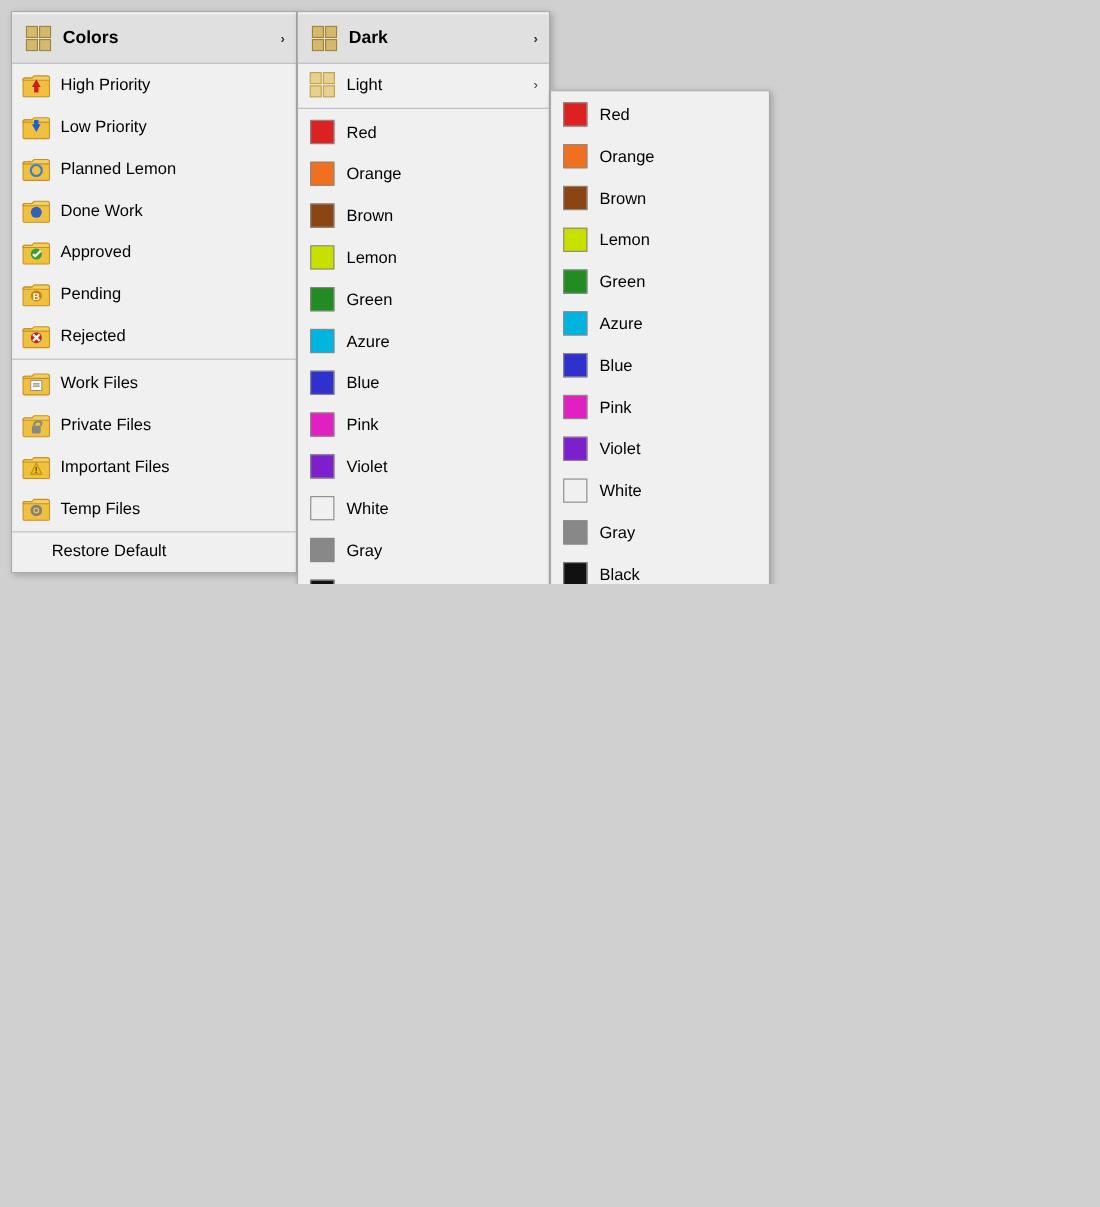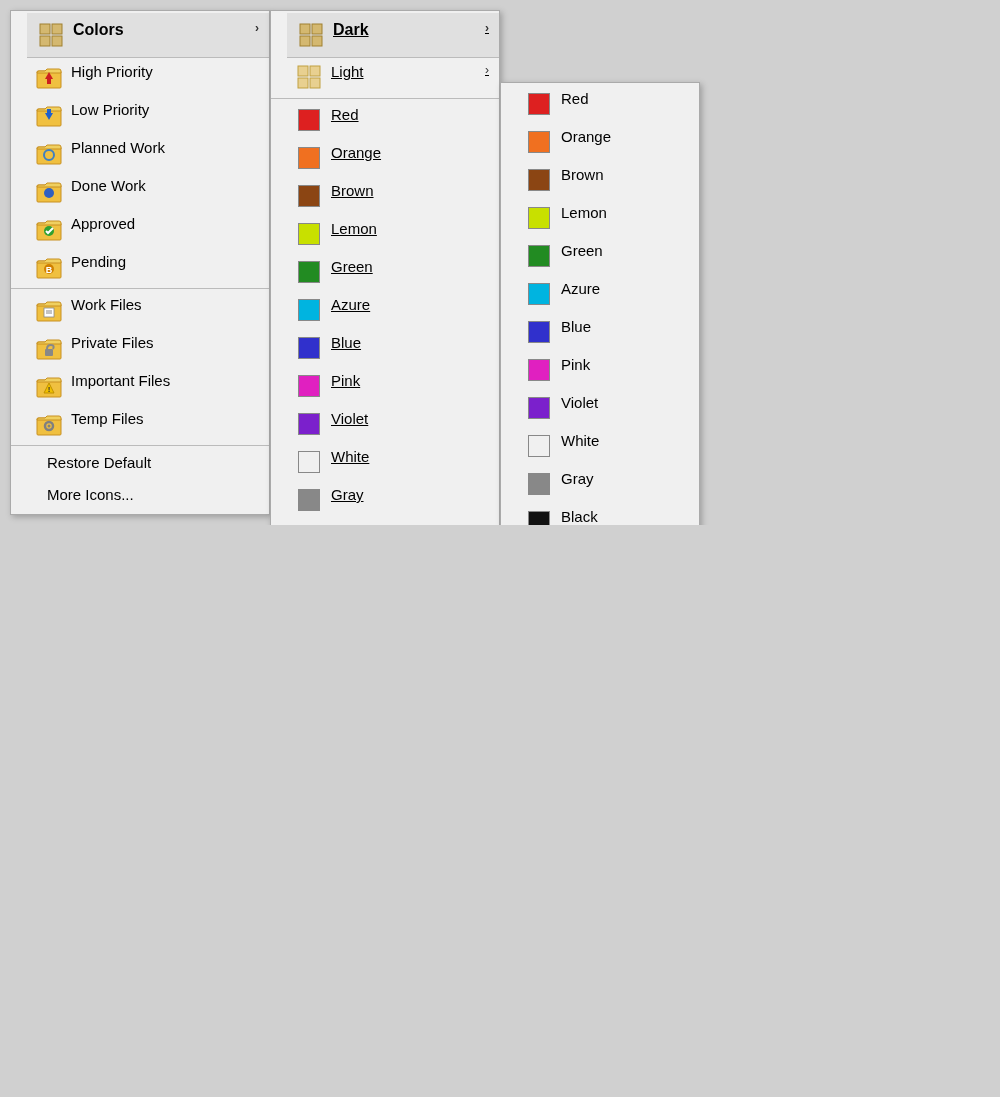--- a/index.html
+++ b/index.html
@@ -22,27 +22,26 @@
     .menu {
       background: #f0f0f0;
       border: 1px solid #aaa;
       box-shadow: 2px 2px 6px rgba(0,0,0,0.25);
       min-width: 260px;
       padding: 2px 0;
     }
 
     .menu-item {
       display: flex;
-      align-items: flex-start;
+      align-items: center;
       padding: 5px 10px 5px 8px;
       cursor: pointer;
       white-space: nowrap;
       position: relative;
       min-height: 36px;
-      margin-left: 16px;
     }
 
     .menu-item.header-item {
       background: #e0e0e0;
       font-weight: bold;
       font-size: 16px;
       padding: 8px 10px;
       border-bottom: 1px solid #bbb;
     }
 
@@ -82,21 +81,20 @@
 
     .submenu-level2 {
       position: absolute;
       left: 100%;
       top: 0;
       background: #f0f0f0;
       border: 1px solid #aaa;
       box-shadow: 2px 2px 6px rgba(0,0,0,0.25);
       min-width: 220px;
       padding: 2px 0;
-      text-decoration: underline;
     }
 
     .submenu-level3 {
       position: absolute;
       left: 100%;
       top: 0;
       background: #f0f0f0;
       border: 1px solid #aaa;
       box-shadow: 2px 2px 6px rgba(0,0,0,0.25);
       min-width: 200px;
@@ -160,21 +158,21 @@
 
     <div class="menu-item">
       <div class="item-icon">
         <svg width="26" height="26" viewBox="0 0 26 26">
           <rect x="1" y="7" width="24" height="17" rx="1" fill="#f0c040" stroke="#c89020" stroke-width="1"></rect>
           <path d="M1 9 Q1 7 3 7 L9 7 L11 5 L23 5 Q25 5 25 7 L25 9 Z" fill="#f0d060" stroke="#c89020" stroke-width="1"></path>
 
           <circle cx="13" cy="15" r="5" fill="none" stroke="#4080c0" stroke-width="2"></circle>
         </svg>
       </div>
-      <span class="item-label">Planned Work</span>
+      <span class="item-label">Planned Lemon</span>
     </div>
 
 
     <div class="menu-item">
       <div class="item-icon">
         <svg width="26" height="26" viewBox="0 0 26 26">
           <rect x="1" y="7" width="24" height="17" rx="1" fill="#f0c040" stroke="#c89020" stroke-width="1"></rect>
           <path d="M1 9 Q1 7 3 7 L9 7 L11 5 L23 5 Q25 5 25 7 L25 9 Z" fill="#f0d060" stroke="#c89020" stroke-width="1"></path>
 
           <circle cx="13" cy="15" r="5" fill="#3060c0"></circle>
@@ -202,20 +200,33 @@
           <rect x="1" y="7" width="24" height="17" rx="1" fill="#f0c040" stroke="#c89020" stroke-width="1"></rect>
           <path d="M1 9 Q1 7 3 7 L9 7 L11 5 L23 5 Q25 5 25 7 L25 9 Z" fill="#f0d060" stroke="#c89020" stroke-width="1"></path>
 
           <circle cx="13" cy="15" r="5" fill="#d08000"></circle>
           <text x="13" y="19" text-anchor="middle" font-size="9" fill="white" font-weight="bold">B</text>
         </svg>
       </div>
       <span class="item-label">Pending</span>
     </div>
 
+    <div class="menu-item">
+      <div class="item-icon">
+        <svg width="26" height="26" viewBox="0 0 26 26">
+          <rect x="1" y="7" width="24" height="17" rx="1" fill="#f0c040" stroke="#c89020" stroke-width="1"></rect>
+          <path d="M1 9 Q1 7 3 7 L9 7 L11 5 L23 5 Q25 5 25 7 L25 9 Z" fill="#f0d060" stroke="#c89020" stroke-width="1"></path>
+
+          <circle cx="13" cy="15" r="5" fill="#cc2020"></circle>
+          <line x1="10" y1="12" x2="16" y2="18" stroke="white" stroke-width="2"></line>
+          <line x1="16" y1="12" x2="10" y2="18" stroke="white" stroke-width="2"></line>
+        </svg>
+      </div>
+      <span class="item-label">Rejected</span>
+    </div>
 
     <div class="menu-separator"></div>
 
     <div class="menu-item">
       <div class="item-icon">
         <svg width="26" height="26" viewBox="0 0 26 26">
           <rect x="1" y="7" width="24" height="17" rx="1" fill="#f0c040" stroke="#c89020" stroke-width="1"></rect>
           <path d="M1 9 Q1 7 3 7 L9 7 L11 5 L23 5 Q25 5 25 7 L25 9 Z" fill="#f0d060" stroke="#c89020" stroke-width="1"></path>
 
           <rect x="8" y="11" width="10" height="9" fill="white" stroke="#888" stroke-width="0.8"></rect>
@@ -264,23 +275,20 @@
       </div>
       <span class="item-label">Temp Files</span>
     </div>
 
     <div class="menu-separator"></div>
 
     <div class="text-only">
       <span>Restore Default</span>
     </div>
 
-    <div class="text-only">
-      <span>More Icons...</span>
-    </div>
   </div>
 
   <div class="menu submenu-level2" style="top: 0; left: 260px; min-width: 230px;">
 
     <div class="menu-item header-item">
       <div class="item-icon">
         <svg width="24" height="24" viewBox="0 0 24 24">
           <rect x="1" y="1" width="10" height="10" fill="#d4b870" stroke="#a08030" stroke-width="1"></rect>
           <rect x="13" y="1" width="10" height="10" fill="#d4b870" stroke="#a08030" stroke-width="1"></rect>
           <rect x="1" y="13" width="10" height="10" fill="#d4b870" stroke="#a08030" stroke-width="1"></rect>

